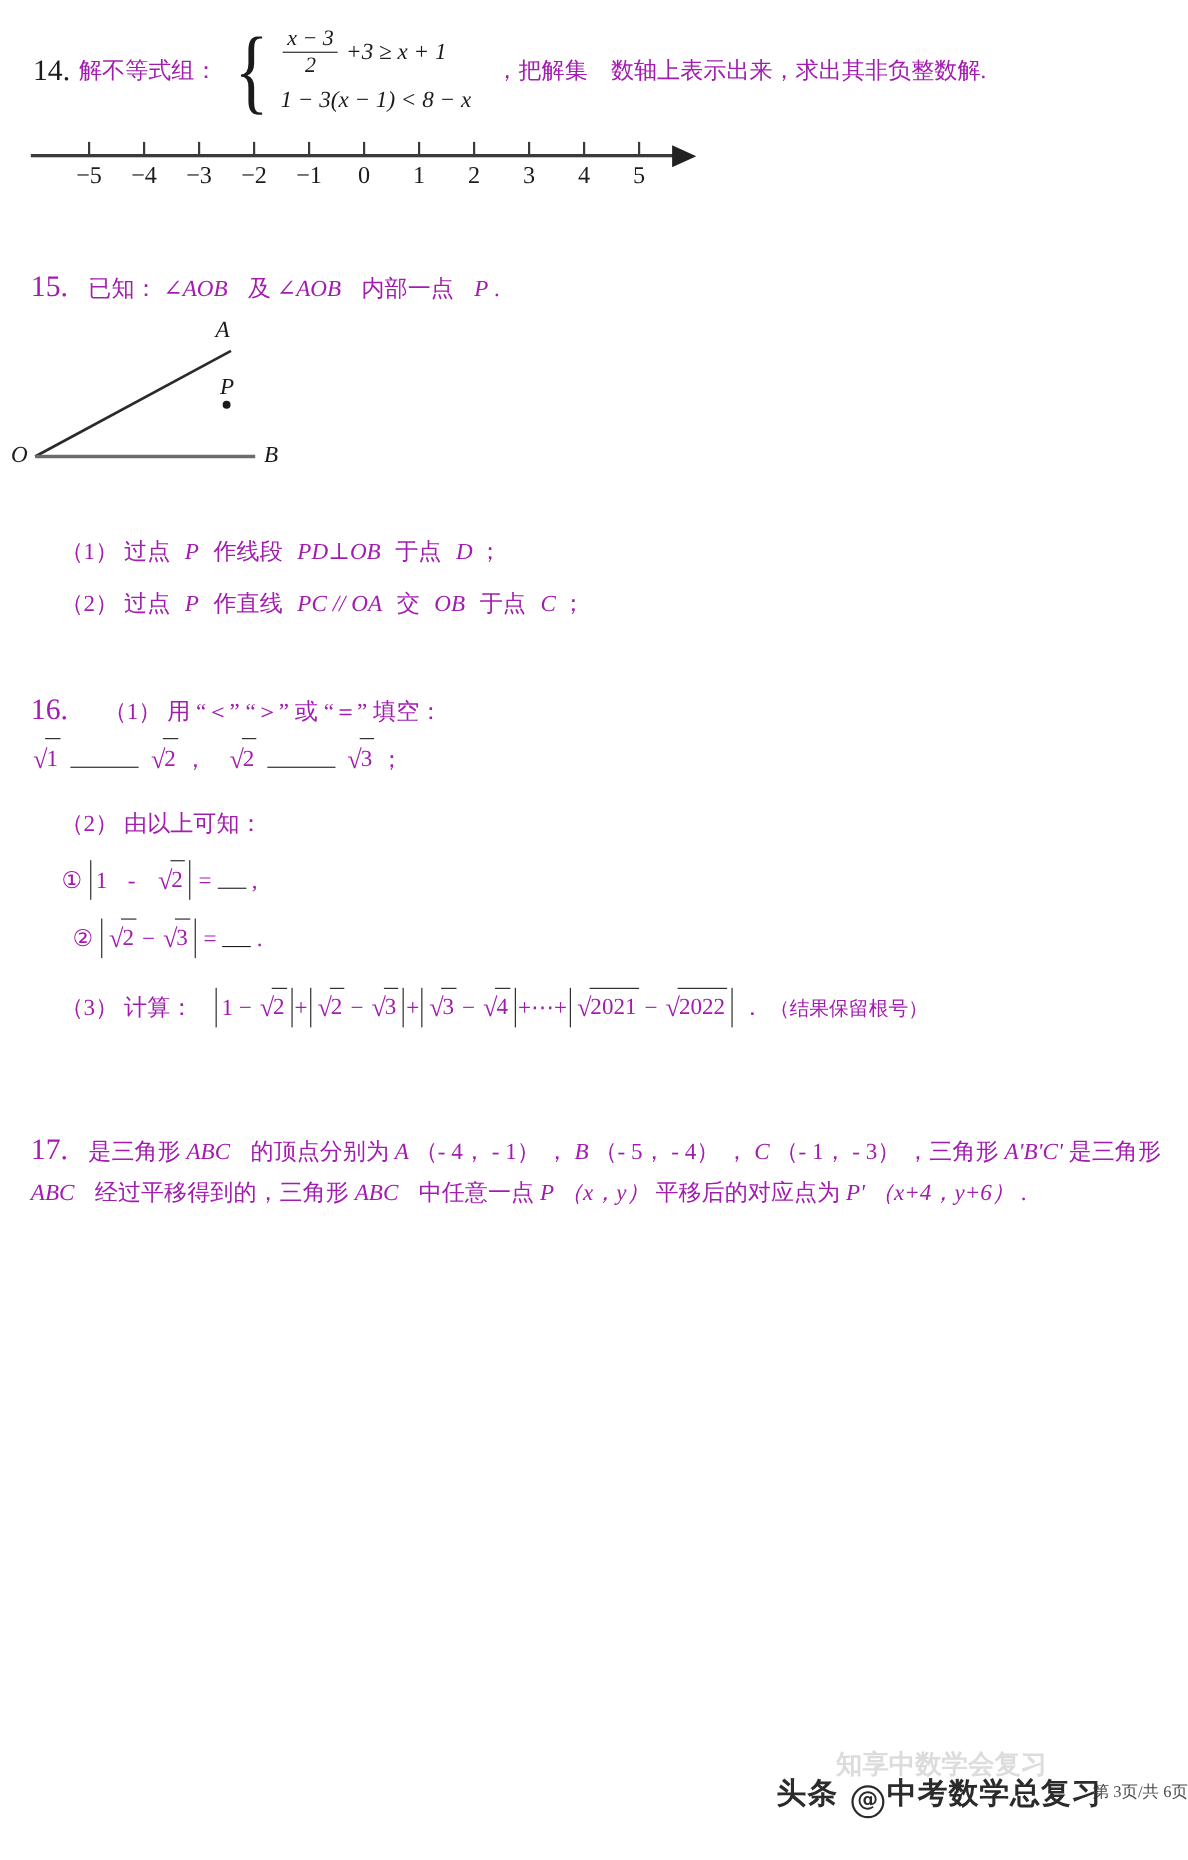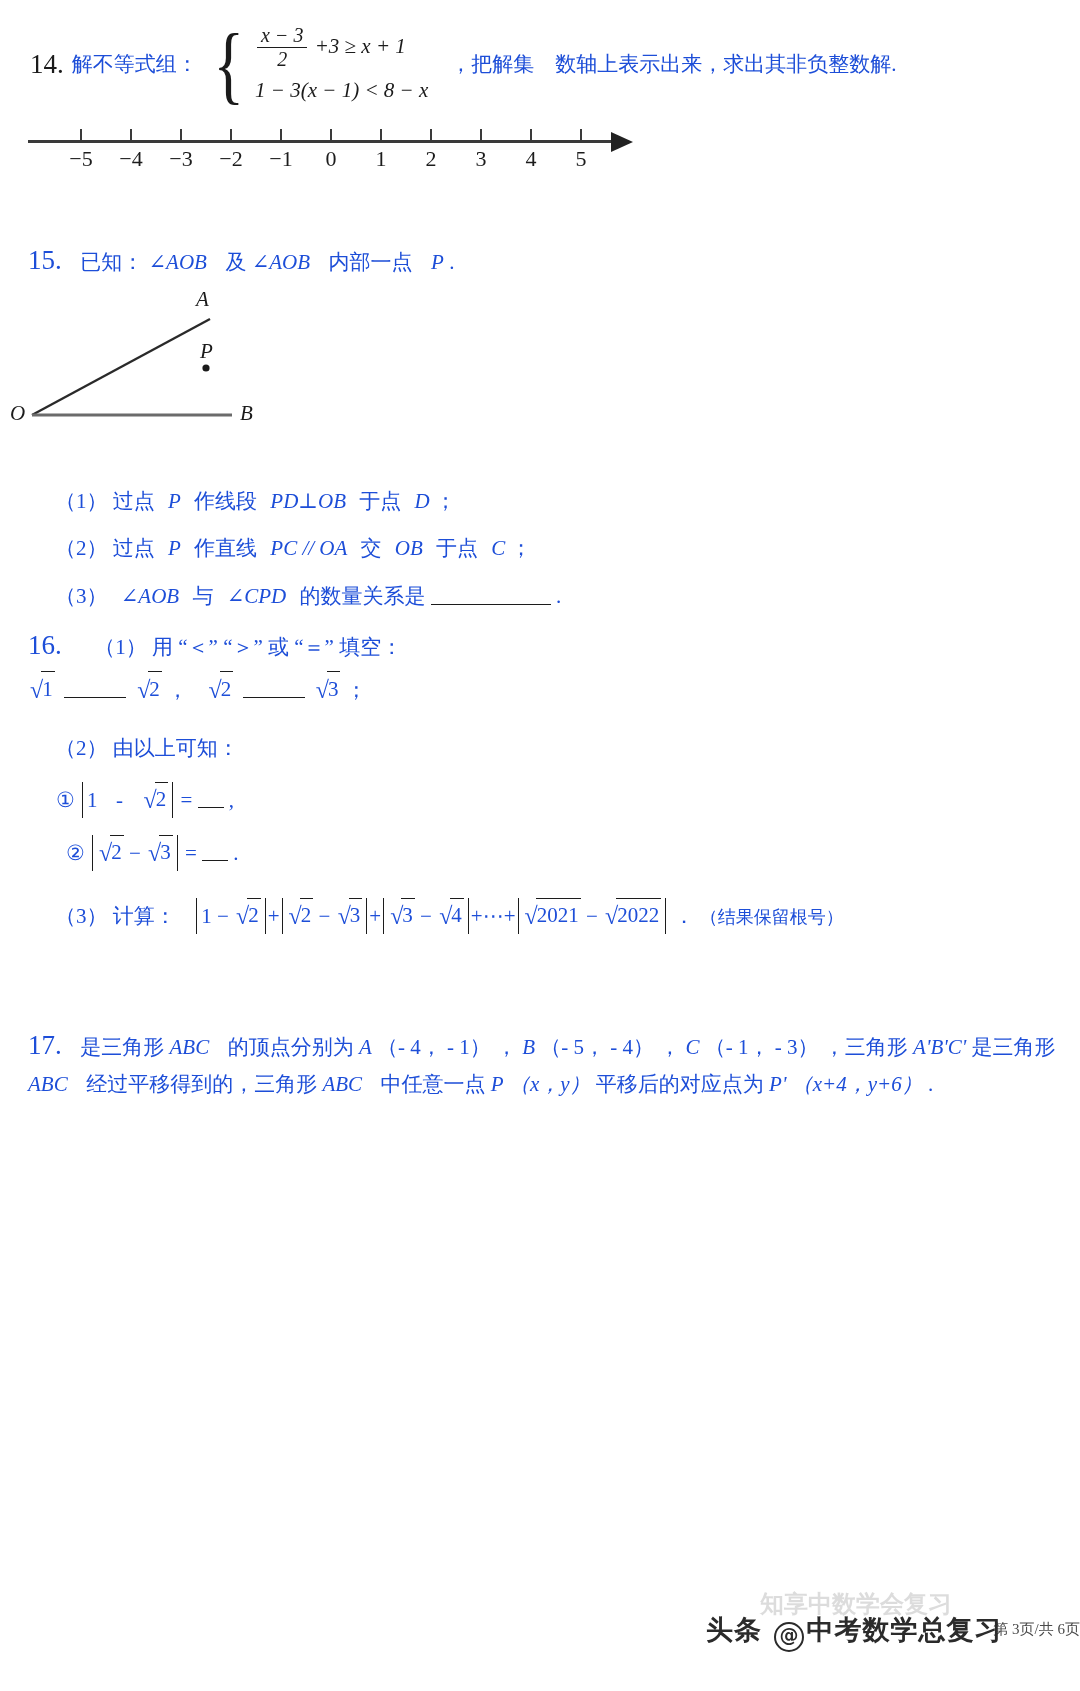--- a/index.html
+++ b/index.html
@@ -21,21 +21,21 @@
     height: 1691px;
     background: #fff;
   }
   .blk {
     position: absolute;
   }
   
   .qtext {
     font-size: 21px;
     line-height: 1.55;
-    color: #1d4ed8;
+    color: #a21caf;
     white-space: nowrap;
   }
   .qnum {
     font-size: 27px;
   }
   .cn {
     font-family: "Liberation Serif", "DejaVu Serif", serif;
   }
   .it {
     font-style: italic;
@@ -333,29 +333,20 @@
     <span class="sp"></span><span class="it">P</span><span class="sp"></span>
     <span class="cn">作直线</span>
     <span class="sp"></span><span class="it">PC // OA</span><span class="sp"></span>
     <span class="cn">交</span>
     <span class="sp"></span><span class="it">OB</span><span class="sp"></span>
     <span class="cn">于点</span>
     <span class="sp"></span><span class="it">C</span>
     <span class="cn">；</span>
   </div>
 
-  <div class="blk qtext" id="q15c">
-    <span class="cn">（3）</span>
-    <span class="sp"></span><span class="it">∠AOB</span><span class="sp"></span>
-    <span class="cn">与</span>
-    <span class="sp"></span><span class="it">∠CPD</span><span class="sp"></span>
-    <span class="cn">的数量关系是</span>
-    <span class="fillblank"></span>
-    <span class="cn">.</span>
-  </div>
 
   <div class="blk qtext" id="q16">
     <span class="qnum">16.</span>
     <span class="sp-lg"></span>
     <span class="cn">（1）</span>
     <span class="cn">用 “＜” “＞” 或 “＝” 填空：</span>
   </div>
 
   <div class="blk qtext" id="q16line1">
     <span class="rad"><span class="sign">√</span><span class="radicand">1</span></span>

